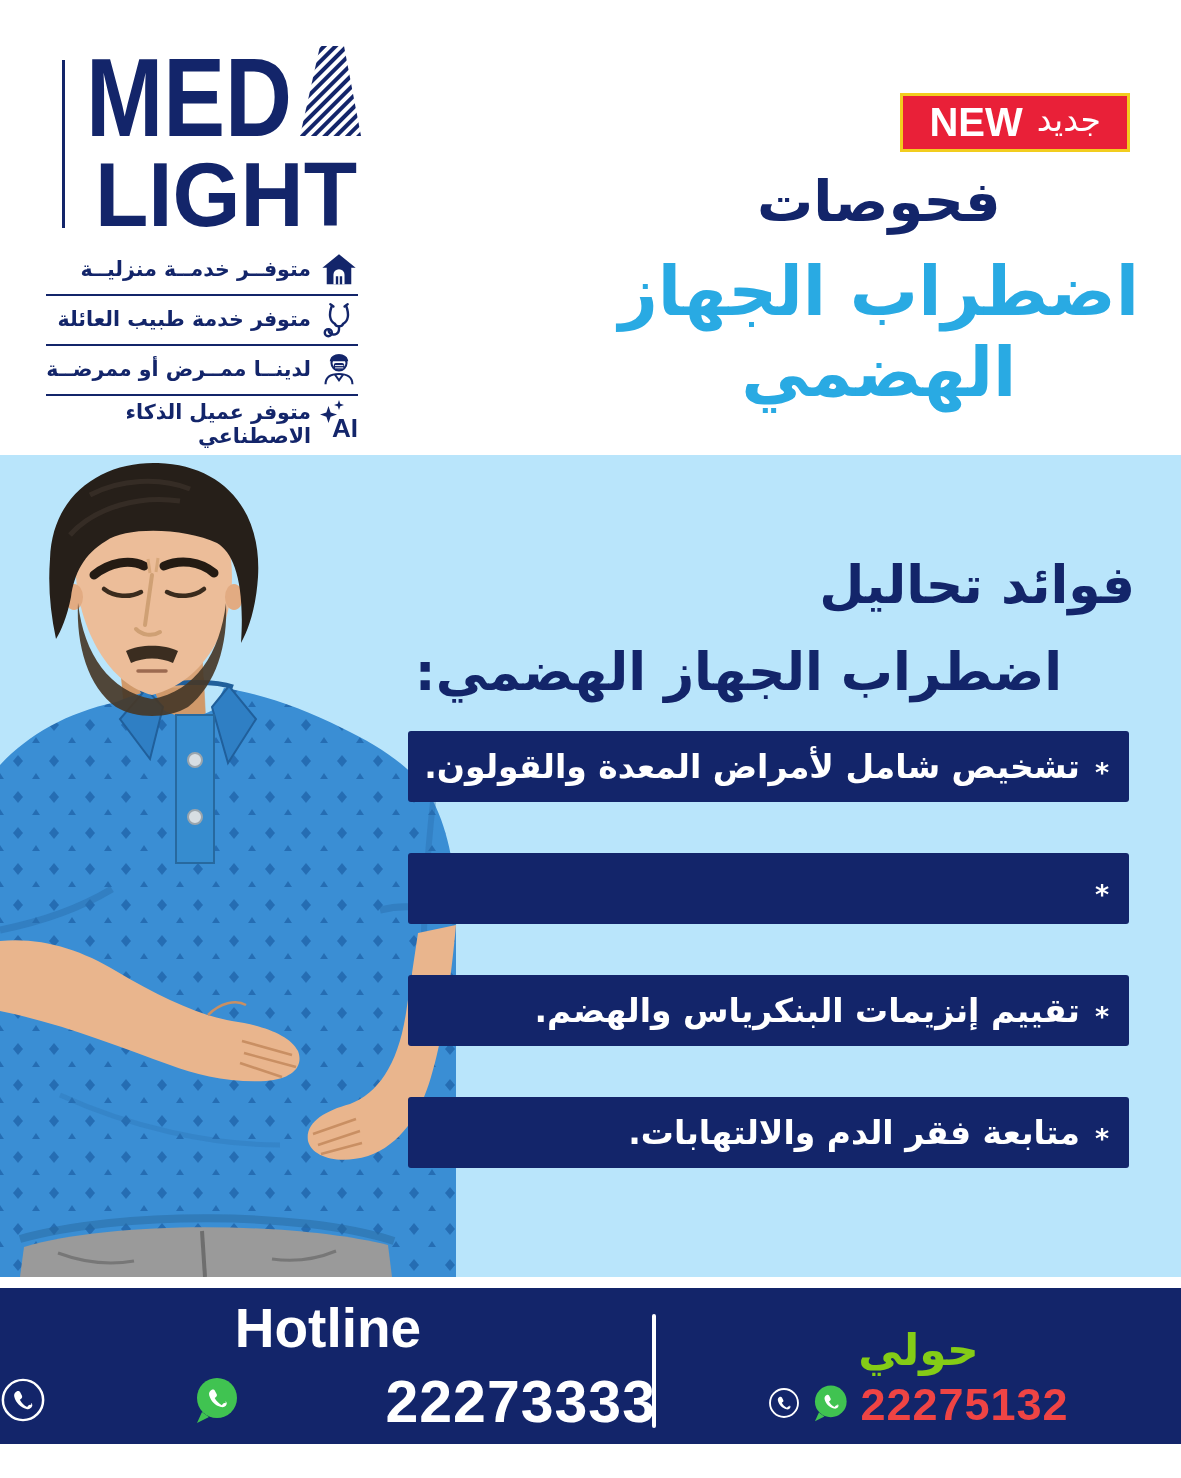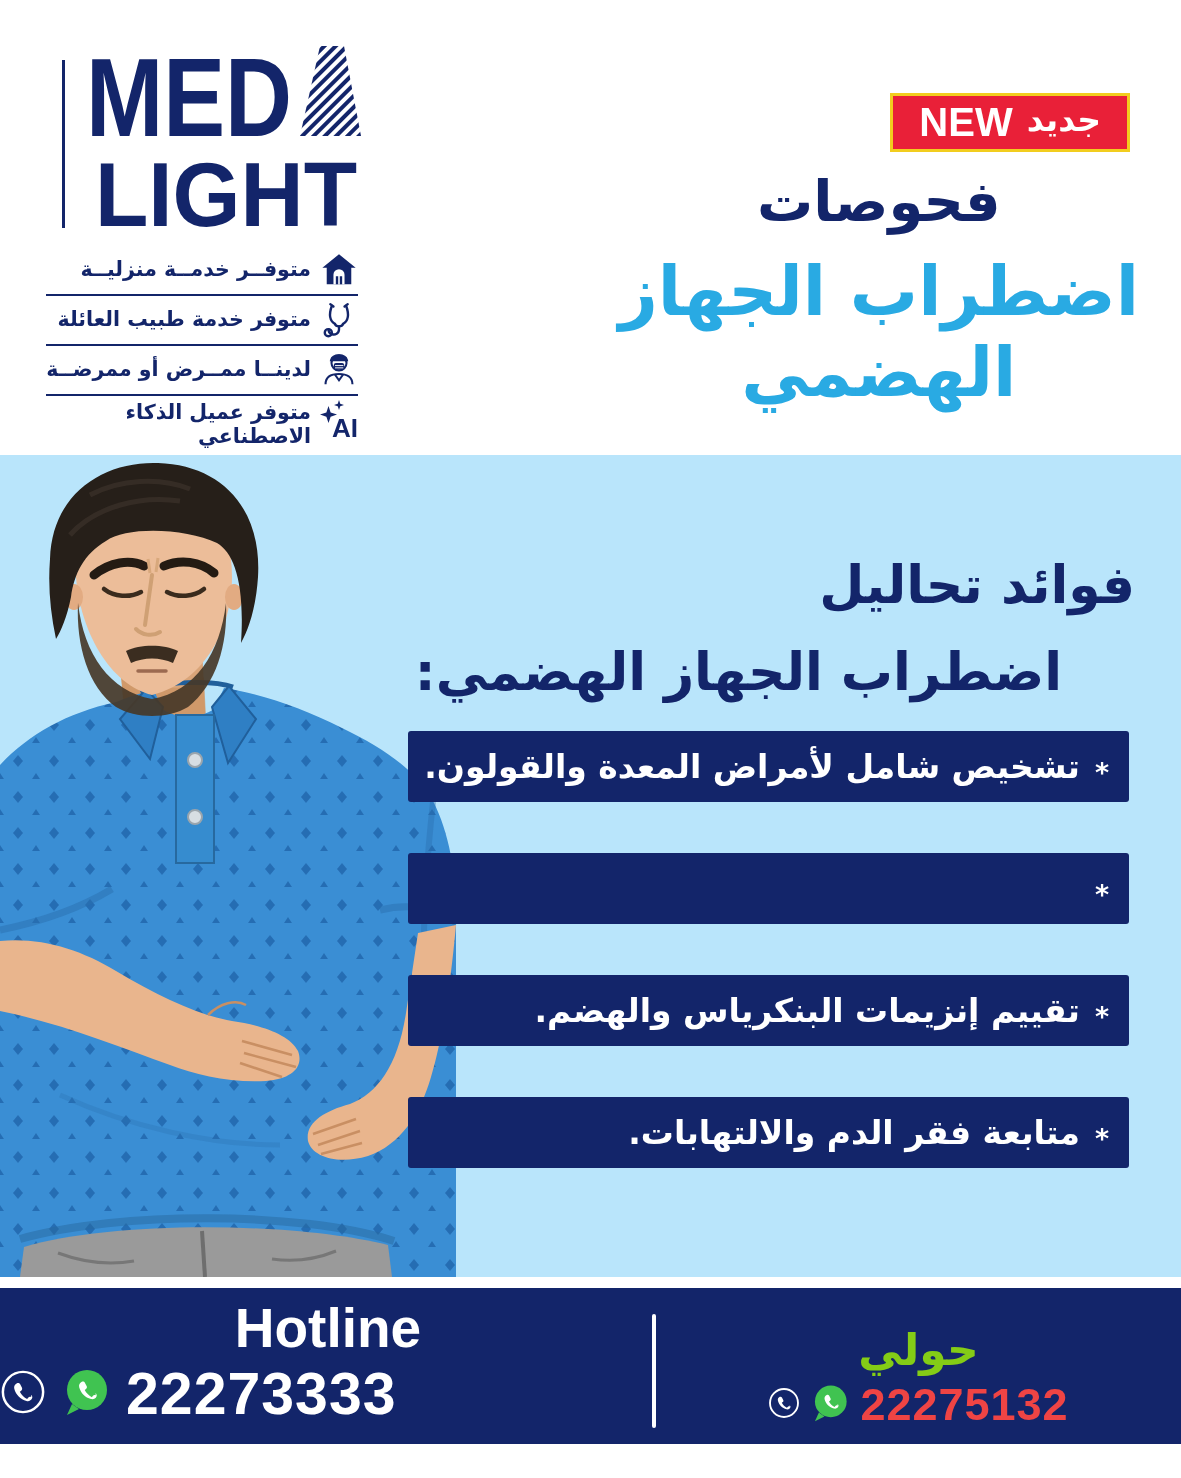--- a/index.html
+++ b/index.html
@@ -20,21 +20,21 @@
   .service-row + .service-row{border-top:2px solid var(--navy);}
   .service-icon{width:38px;height:38px;flex:0 0 38px;color:var(--navy);display:flex;align-items:center;justify-content:center;}
   .service-label{font-size:20.5px;font-weight:700;color:var(--navy);text-align:right;line-height:1.15;}
   .ai-wrap{position:relative;width:38px;height:38px;}
   .ai-wrap b{position:absolute;right:0;bottom:0;font-size:26px;font-weight:700;font-family:"Liberation Sans",sans-serif;}
   .spark-big{position:absolute;left:0;top:0;}
   .spark-small{position:absolute;left:14px;top:-6px;}
 
   .badge{position:absolute;right:51px;top:93px;height:59px;display:flex;direction:rtl;align-items:center;gap:14px;
          background:var(--red);border:3px solid var(--yellow);padding:0 26px;}
-  .badge-ar{color:#fff;font-size:33px;font-weight:700;transform:translateY(-3px);text-align:right;}
+  .badge-ar{color:#fff;font-size:33px;font-weight:400;transform:translateY(-3px);text-align:right;}
   .badge-en{color:#fff;font-size:40px;font-weight:700;}
 
   .title{position:absolute;right:42px;top:170px;direction:rtl;text-align:center;}
   .title-l1{color:var(--navy);font-size:56px;font-weight:800;line-height:1.15;}
   .title-l2{color:var(--cyan);font-size:68px;font-weight:800;line-height:1.18;margin-top:18px;}
   .title-l3{color:var(--cyan);font-size:68px;font-weight:800;line-height:1.18;margin-left:0;}
 
   
   .hero{position:absolute;left:0;top:455px;width:1181px;height:822px;background:var(--light-blue);}
   .man{position:absolute;left:0;top:0;}
@@ -43,21 +43,21 @@
   .bar{position:absolute;left:408px;right:52px;height:71px;background:var(--navy);border-radius:3px;
        display:flex;direction:rtl;align-items:center;padding-right:20px;}
   .bar-marker{color:#fff;font-size:27px;font-weight:700;margin-left:15px;transform:translateY(6px);}
   .bar-text{color:#fff;font-size:33px;font-weight:700;}
   .bar1{top:276px;} .bar2{top:398px;} .bar3{top:520px;} .bar4{top:642px;}
 
   
   .footer{position:absolute;left:0;top:1288px;width:1181px;height:156px;background:var(--navy);}
   .footer-left{position:absolute;left:0;top:0;width:656px;text-align:center;}
   .hotline-label{color:#fff;font-size:55px;font-weight:700;margin-top:8px;}
-  .phone-row{display:flex;align-items:center;justify-content:flex-start;gap:16px;}
+  .phone-row{display:flex;align-items:center;justify-content:space-between;gap:16px;margin-top:8px;}
   .hotline-number{color:#fff;font-size:59px;font-weight:700;letter-spacing:1px;}
   .footer-divider{position:absolute;left:652px;top:26px;width:4px;height:114px;background:#fff;border-radius:2px;}
   .footer-right{position:absolute;left:656px;top:0;right:0;text-align:center;}
   .branch-name{color:#84cc16;font-size:44px;font-weight:800;margin-top:36px;direction:rtl;}
   .branch-row{display:flex;align-items:center;justify-content:center;gap:11px;margin-top:4px;}
   .branch-number{color:#ef4444;font-size:45px;font-weight:700;letter-spacing:1px;}
 </style>
 </head>
 <body>
 

